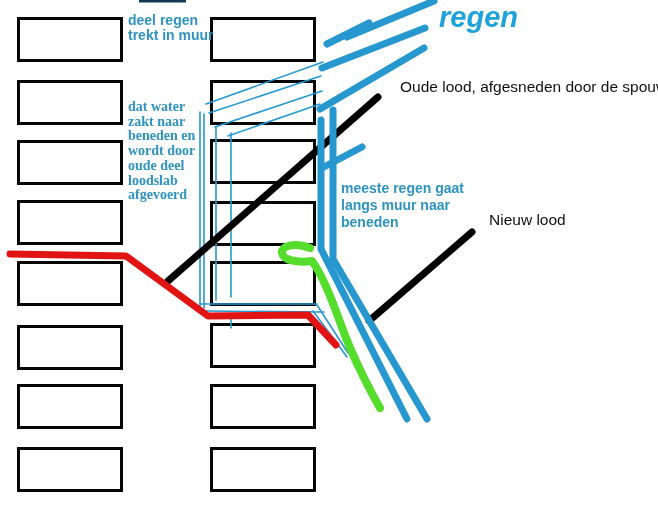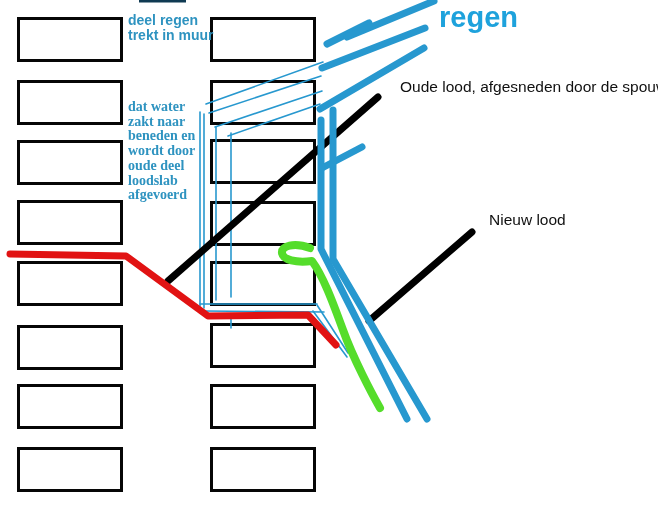--- a/index.html
+++ b/index.html
@@ -23,21 +23,21 @@
   }
   .svg-layer{position:absolute;left:0;top:0;width:658px;height:516px;pointer-events:none;}
   .note{
     position:absolute;color:var(--blue-text);
     font-size:14px;font-weight:bold;line-height:14.7px;
     white-space:pre-line;letter-spacing:0px;
   }
   .note-right{line-height:17px;}
   .regen-title{
     position:absolute;left:439px;top:1px;
-    color:var(--regen-blue);font-size:29px;font-weight:bold;line-height:32px;
+    color:var(--regen-blue);font-size:29px;font-weight:bold;line-height:32px;font-style:italic;
   }
   .black-label{
     position:absolute;color:#101010;font-size:15.5px;font-weight:normal;
     white-space:nowrap;
   }
   .thin{stroke:var(--blue-line);stroke-width:1.6;fill:none;stroke-linecap:round;}
   .thickblue{stroke:var(--blue-line);stroke-width:7;fill:none;stroke-linecap:round;stroke-linejoin:round;}
   .blackline{stroke:var(--lead-black);stroke-width:7;fill:none;stroke-linecap:round;}
   .redline{stroke:var(--red);stroke-width:7;fill:none;stroke-linecap:round;stroke-linejoin:round;}
   .greenline{stroke:var(--green);stroke-width:8;fill:none;stroke-linecap:round;stroke-linejoin:round;}
@@ -114,15 +114,18 @@
 beneden en
 wordt door
 oude deel
 loodslab
 afgevoerd</div>
 
   <div class="regen-title">regen</div>
 
   <div class="black-label" style="left:400px;top:78px;">Oude lood, afgesneden door de spouw</div>
 
+  <div class="note note-right" style="left:341px;top:180px;">meeste regen gaat
+langs muur naar
+beneden</div>
 
   <div class="black-label" style="left:489px;top:211px;text-align:right;">Nieuw lood</div>
 </div>
 
 </body></html>

